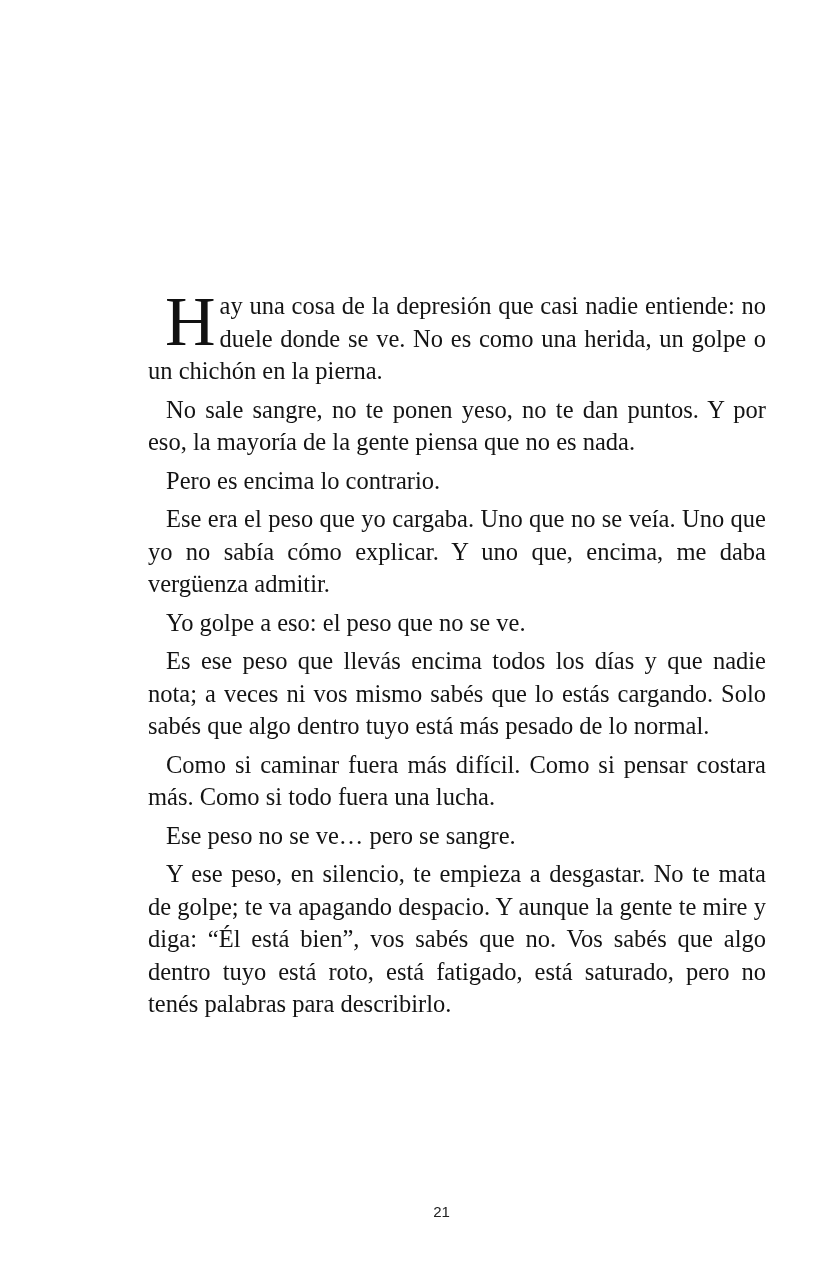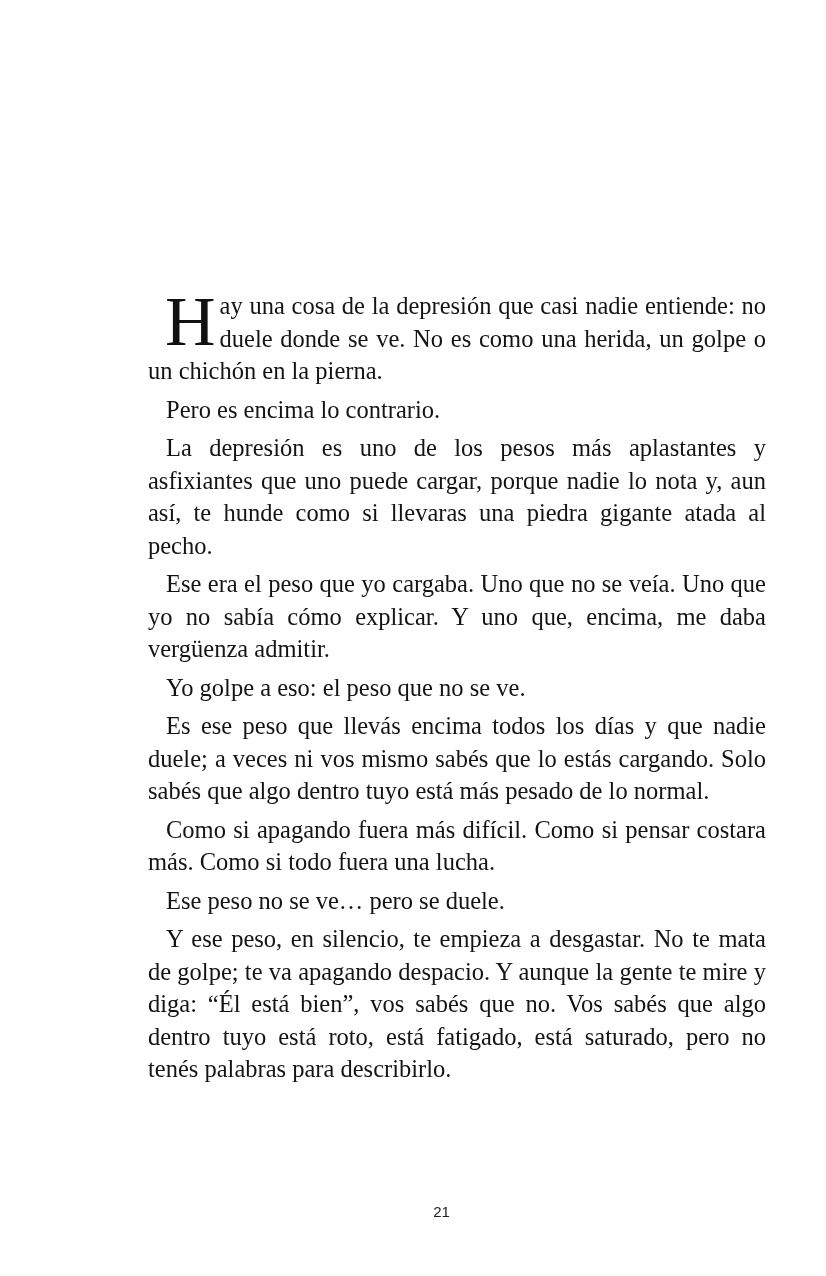--- a/index.html
+++ b/index.html
@@ -60,23 +60,23 @@
       font-size: 15px;
       color: #222222;
     }
   </style>
 </head>
 <body>
 
 <div class="page">
   <div class="text-block">
     <p class="first"><span class="dropcap">H</span><span>ay una cosa de la depresión que casi nadie entiende: no duele donde se ve. No es como una herida, un golpe o un chichón en la pierna.</span></p>
+    <p>No sale sangre, no te ponen yeso, no te dan puntos. Y por eso, la mayoría de la gente piensa que no es nada.</p>
     <p>Pero es encima lo contrario.</p>
-    <p>La depresión es uno de los pesos más aplastantes y asfixiantes que uno puede cargar, porque nadie lo nota y, aun así, te hunde como si llevaras una piedra gigante atada al pecho.</p>
     <p>Ese era el peso que yo cargaba. Uno que no se veía. Uno que yo no sabía cómo explicar. Y uno que, encima, me daba vergüenza admitir.</p>
     <p>Yo golpe a eso: el peso que no se ve.</p>
-    <p>Es ese peso que llevás encima todos los días y que nadie duele; a veces ni vos mismo sabés que lo estás cargando. Solo sabés que algo dentro tuyo está más pesado de lo normal.</p>
-    <p>Como si apagando fuera más difícil. Como si pensar costara más. Como si todo fuera una lucha.</p>
-    <p>Ese peso no se ve… pero se duele.</p>
+    <p>Es ese peso que llevás encima todos los días y que nadie nota; a veces ni vos mismo sabés que lo estás cargando. Solo sabés que algo dentro tuyo está más pesado de lo normal.</p>
+    <p>Como si caminar fuera más difícil. Como si pensar costara más. Como si todo fuera una lucha.</p>
+    <p>Ese peso no se ve… pero se sangre.</p>
     <p>Y ese peso, en silencio, te empieza a desgastar. No te mata de golpe; te va apagando despacio. Y aunque la gente te mire y diga: “Él está bien”, vos sabés que no. Vos sabés que algo dentro tuyo está roto, está fatigado, está saturado, pero no tenés palabras para describirlo.</p>
   </div>
   <div class="folio">21</div>
 </div>
 
 </body></html>

